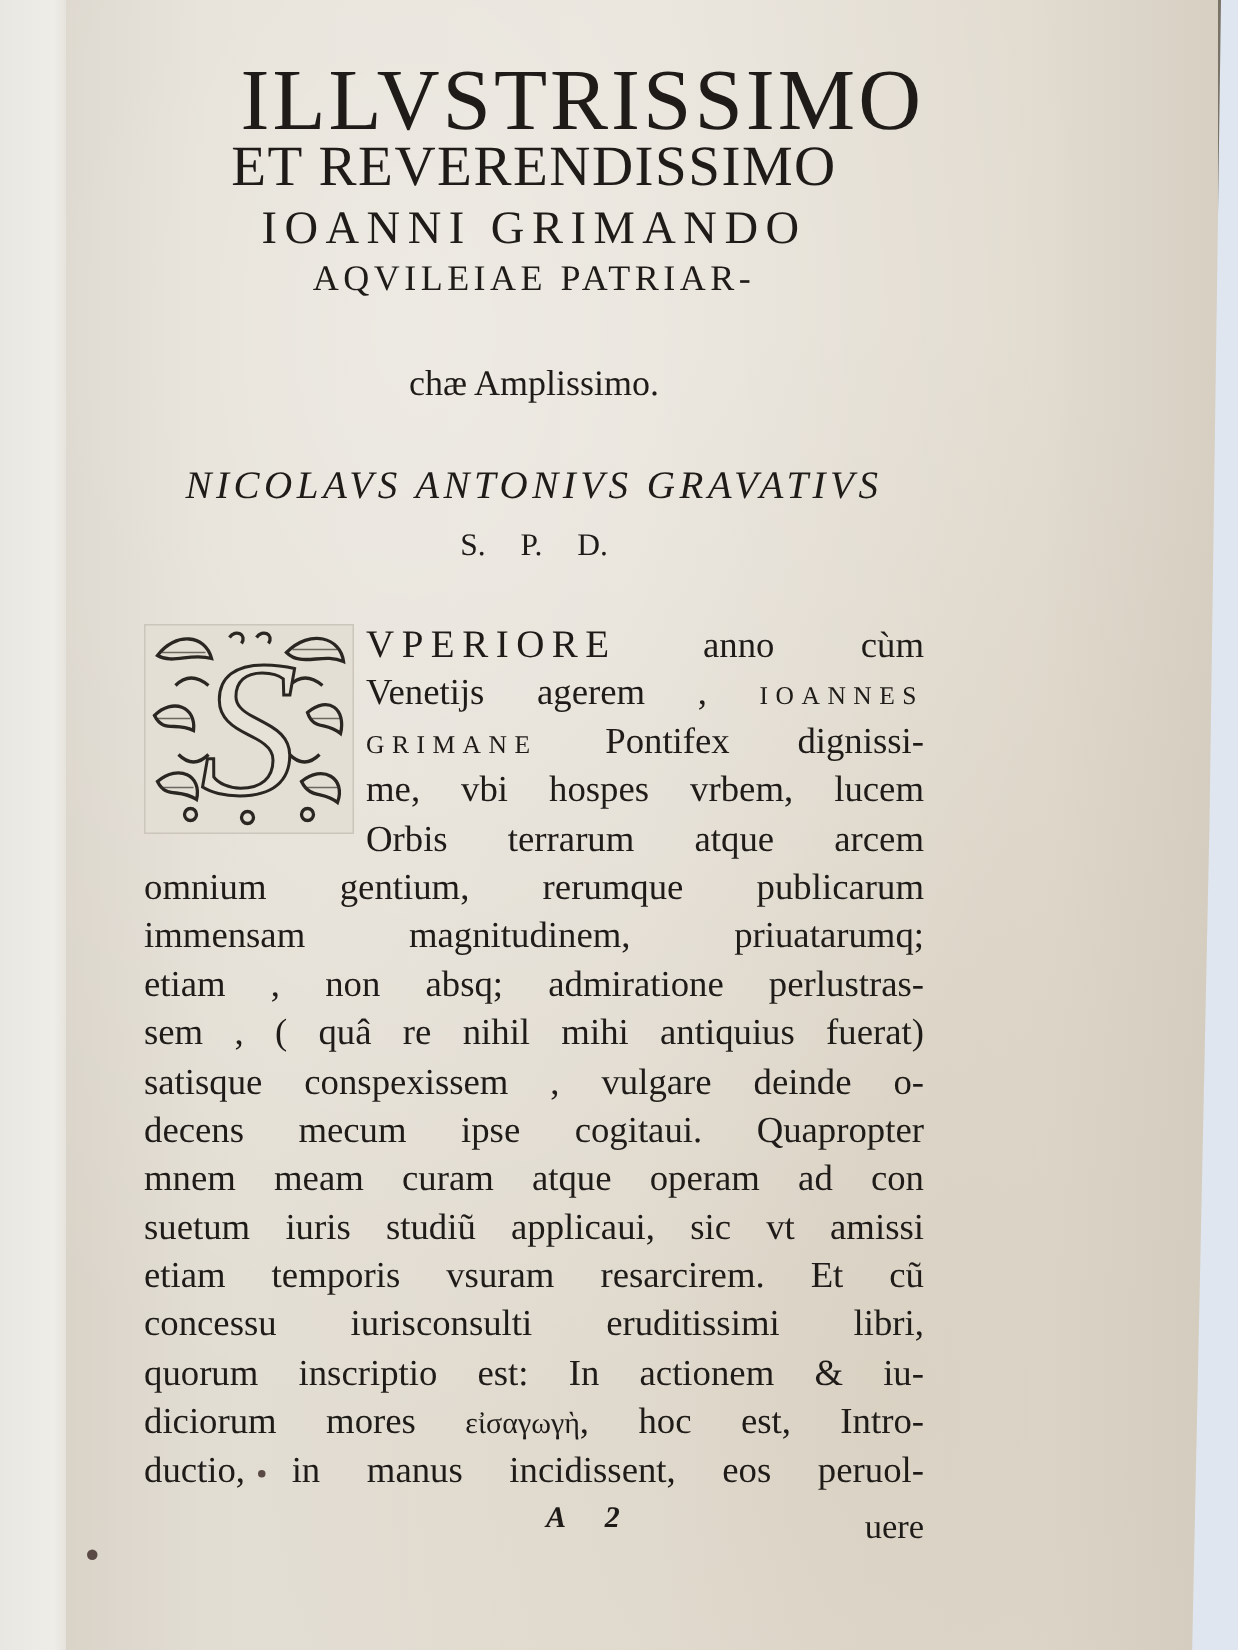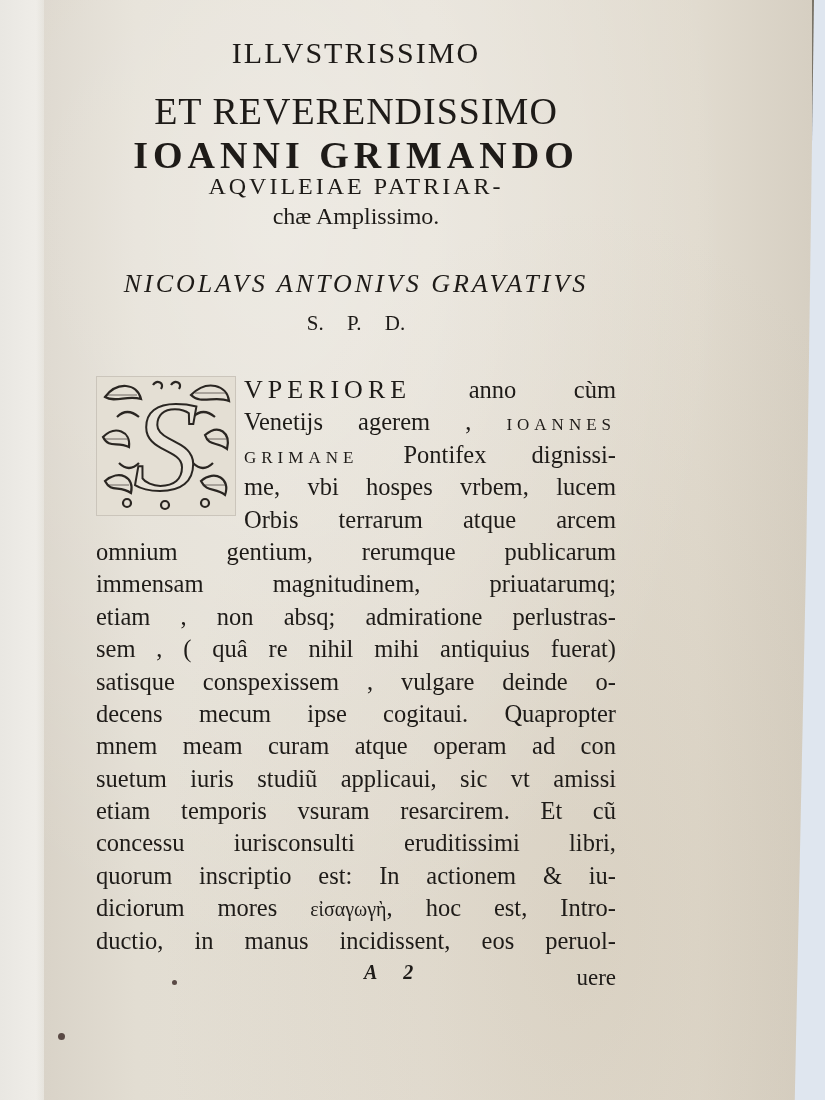--- a/index.html
+++ b/index.html
@@ -28,25 +28,25 @@
     clip-path: polygon(0 0, 100% 0, 99% 50%, 97.5% 100%, 0 100%);
   }
   .page-text {
     position: absolute; left: 52px; top: 38px; width: 520px;
     color: #1e1b18;
   }
   .title-line {
     text-align: center; margin: 0; line-height: 1; letter-spacing: 1px;
     font-weight: normal;
   }
-  .t1 { font-size: 30px; letter-spacing: 2px; height: 54px; }
+  .t1 { font-size: 58px; letter-spacing: 2px; height: 54px; text-align: right; }
   .t2 { font-size: 38px; letter-spacing: 1px; height: 44px; }
-  .t3 { font-size: 38px; letter-spacing: 5px; height: 38px; font-weight: bold; }
+  .t3 { font-size: 31px; letter-spacing: 5px; height: 38px; }
   .t4 { font-size: 24px; letter-spacing: 3px; height: 30px; }
-  .t5 { font-size: 24px; letter-spacing: 0; height: 34px; }
+  .t5 { font-size: 24px; letter-spacing: 0; height: 34px; margin-top: 40px; }
   .author {
     text-align: center; font-style: italic; font-size: 26px; letter-spacing: 3px;
     margin-top: 30px; height: 32px; line-height: 32px;
   }
   .spd {
     text-align: center; font-size: 21px; word-spacing: 18px;
     margin-top: 8px; height: 30px; line-height: 30px; font-family: Liberation Serif, serif;
   }
   .body-block { position: relative; margin-top: 36px; }
   .drop-cap {

